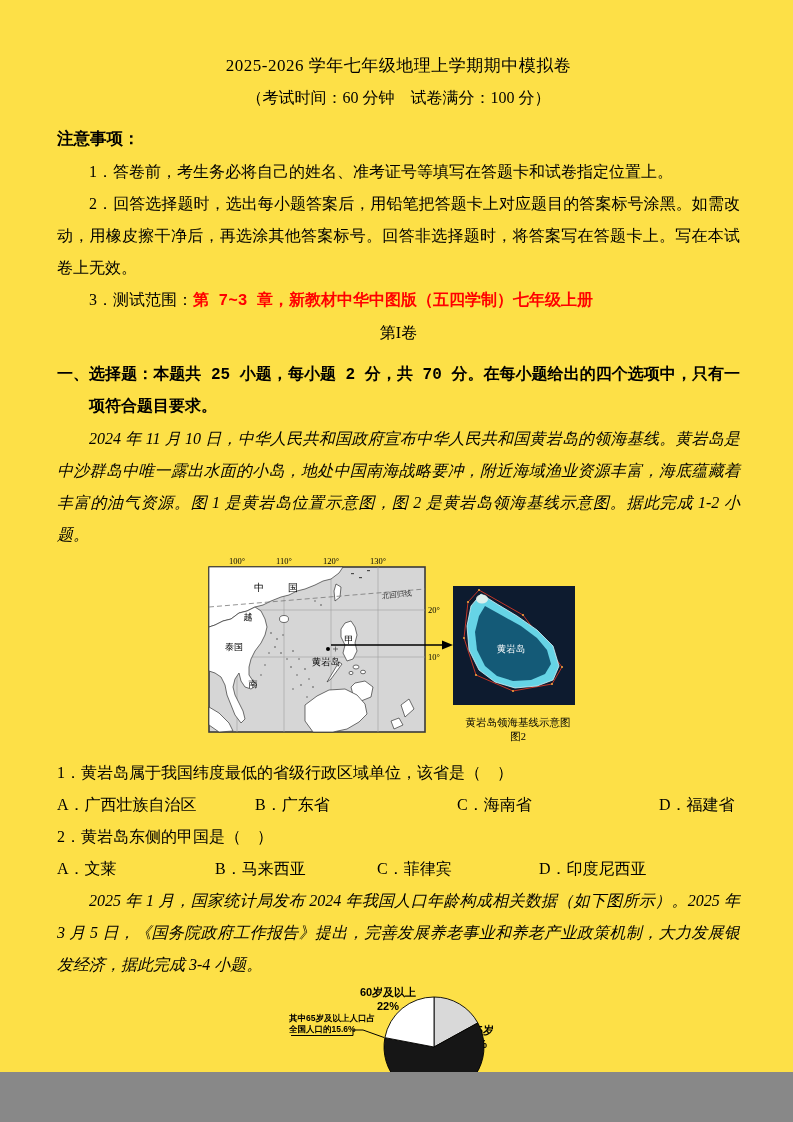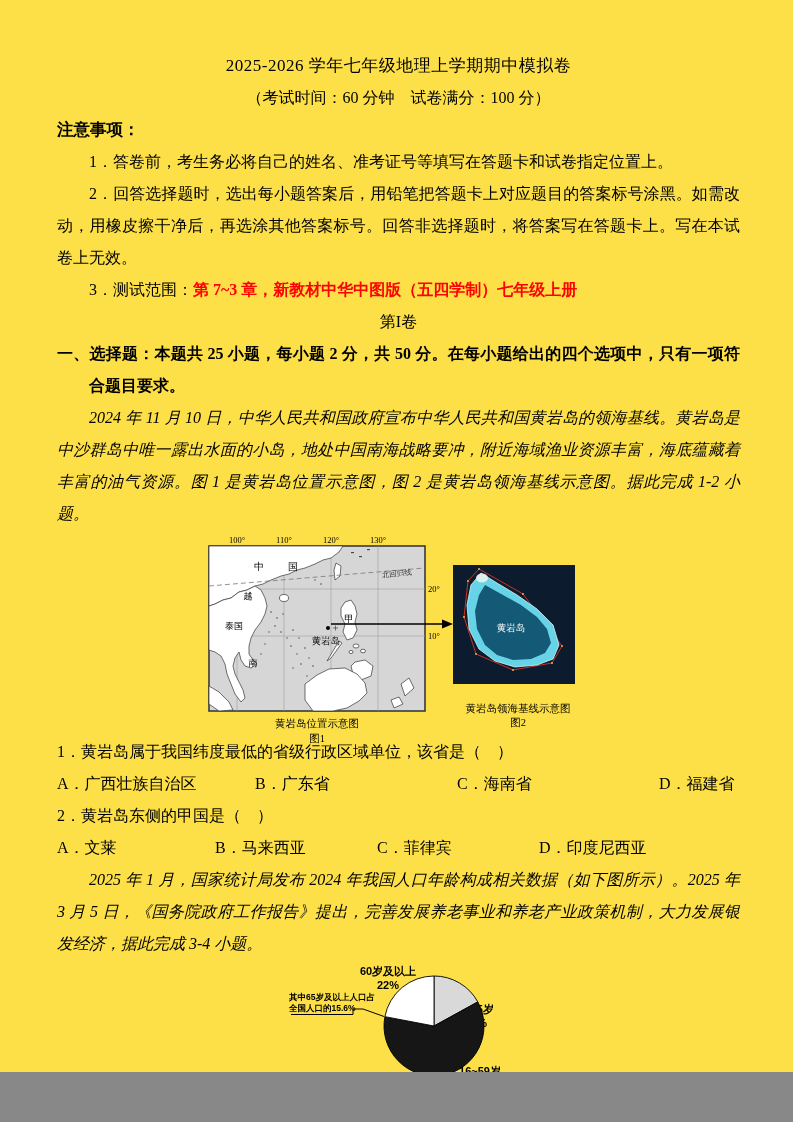--- a/index.html
+++ b/index.html
@@ -4,31 +4,31 @@
 <title>2025-2026学年七年级地理上学期期中模拟卷</title>
 <style>
   html,body{margin:0;padding:0;background:#888;}
   .page{width:793px;height:1072px;margin:0 auto;background:#fde047;position:relative;
         font-family:"Liberation Serif",serif;font-size:16px;color:#000;overflow:hidden;}
   .content{padding:0 53px 0 57px;}
   p{margin:0;line-height:32px;}
   .center{text-align:center;}
   .title{margin-top:50px;font-size:17px;letter-spacing:.5px;}
   .subtitle{font-size:16px;}
-  .hei{font-family:Liberation Serif, serif;font-weight:700;}
+  .hei{font-family:Liberation Mono, monospace;font-weight:700;margin-top:10px;}
   .notice-head{font-size:16.5px;}
   .indent{text-indent:2em;text-align:justify;}
   .hang{padding-left:2em;text-indent:-2em;text-align:justify;}
   .red{color:#ff0000;}
   .passage{font-style:italic;text-indent:2em;text-align:justify;}
   .figure1{position:relative;height:206px;}
   .map-block{position:absolute;left:148px;top:4px;width:240px;}
   .map-caption{font-size:10.5px;line-height:15px;text-align:center;width:224px;}
   .sat-block{position:absolute;left:396px;top:35px;width:130px;}
-  .sat-caption{font-size:10.5px;line-height:14px;text-align:center;width:130px;margin-top:14px;}
+  .sat-caption{font-size:10.5px;line-height:14px;text-align:center;width:130px;margin-top:7px;}
   .arrow-svg{position:absolute;left:272px;top:86px;}
   .pie-wrap{position:relative;height:140px;}
   .pie-label{position:absolute;font-family:Liberation Sans, sans-serif;font-weight:700;
              font-size:11px;line-height:14px;text-align:center;}
   .pie-annot{position:absolute;left:232px;top:32px;width:92px;font-family:"Liberation Sans",sans-serif;
              font-weight:700;font-size:8.5px;line-height:10.5px;text-align:left;}
   .footer{font-size:12.5px;margin-top:6px;letter-spacing:1px;}
   svg text{font-family:"Liberation Serif",serif;}
 </style>
 </head>
@@ -39,21 +39,21 @@
 
     <p class="center title">2025-2026 学年七年级地理上学期期中模拟卷</p>
     <p class="center subtitle">（考试时间：60 分钟　试卷满分：100 分）</p>
 
     <p class="hei notice-head">注意事项：</p>
     <p class="indent">1．答卷前，考生务必将自己的姓名、准考证号等填写在答题卡和试卷指定位置上。</p>
     <p class="indent">2．回答选择题时，选出每小题答案后，用铅笔把答题卡上对应题目的答案标号涂黑。如需改动，用橡皮擦干净后，再选涂其他答案标号。回答非选择题时，将答案写在答题卡上。写在本试卷上无效。</p>
     <p class="indent"><span>3．测试范围：</span><span class="hei red">第 7~3 章，新教材中华中图版（五四学制）七年级上册</span></p>
 
     <p class="center">第I卷</p>
-    <p class="hei hang">一、选择题：本题共 25 小题，每小题 2 分，共 50 分。在每小题给出的四个选项中，只有一项符合题目要求。</p>
+    <p class="hei hang">一、选择题：本题共 25 小题，每小题 2 分，共 70 分。在每小题给出的四个选项中，只有一项符合题目要求。</p>
 
     <p class="passage">2024 年 11 月 10 日，中华人民共和国政府宣布中华人民共和国黄岩岛的领海基线。黄岩岛是中沙群岛中唯一露出水面的小岛，地处中国南海战略要冲，附近海域渔业资源丰富，海底蕴藏着丰富的油气资源。图 1 是黄岩岛位置示意图，图 2 是黄岩岛领海基线示意图。据此完成 1-2 小题。</p>
 
     <div class="figure1">
 
       <div class="map-block">
         <svg width="240" height="178" viewBox="0 0 240 178">
 
           <text x="32" y="9" font-size="8.5" text-anchor="middle">100°</text>
           <text x="79" y="9" font-size="8.5" text-anchor="middle">110°</text>
@@ -125,24 +125,20 @@
           <text x="88" y="36" font-size="10" text-anchor="middle">国</text>
           <text x="43" y="65" font-size="9" text-anchor="middle">越</text>
           <text x="48" y="132" font-size="9" text-anchor="middle">南</text>
           <text x="29" y="95" font-size="9" text-anchor="middle">泰国</text>
           <text x="144" y="88" font-size="9.5" text-anchor="middle">甲</text>
 
           <circle cx="123" cy="94" r="2" fill="#000"></circle>
           <path d="M128,94 h5 M130.5,91.5 v5" stroke="#444" stroke-width="0.7"></path>
           <text x="121" y="110" font-size="9.5" text-anchor="middle">黄岩岛</text>
         </svg>
-        <div class="map-caption">
-          <div>黄岩岛位置示意图</div>
-          <div>图1</div>
-        </div>
       </div>
 
       <svg class="arrow-svg" width="126" height="16" viewBox="0 0 126 16">
         <line x1="2" y1="8" x2="114" y2="8" stroke="#000" stroke-width="1.4"></line>
         <polygon points="113,3.5 124,8 113,12.5" fill="#000"></polygon>
       </svg>
 
       <div class="sat-block">
         <svg width="122" height="119" viewBox="0 0 122 119">
           <rect x="0" y="0" width="122" height="119" fill="#0d1b2f"></rect>

